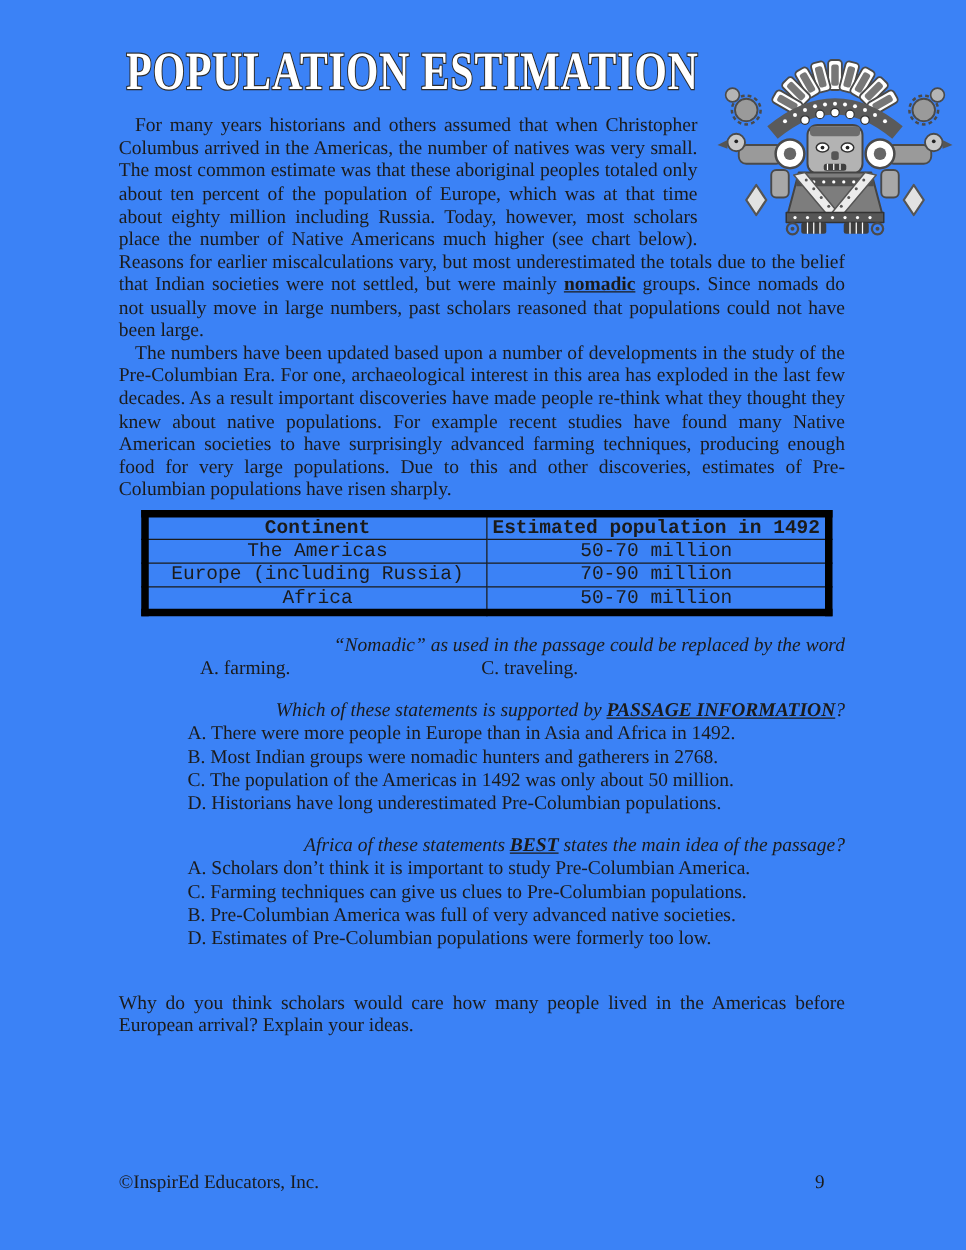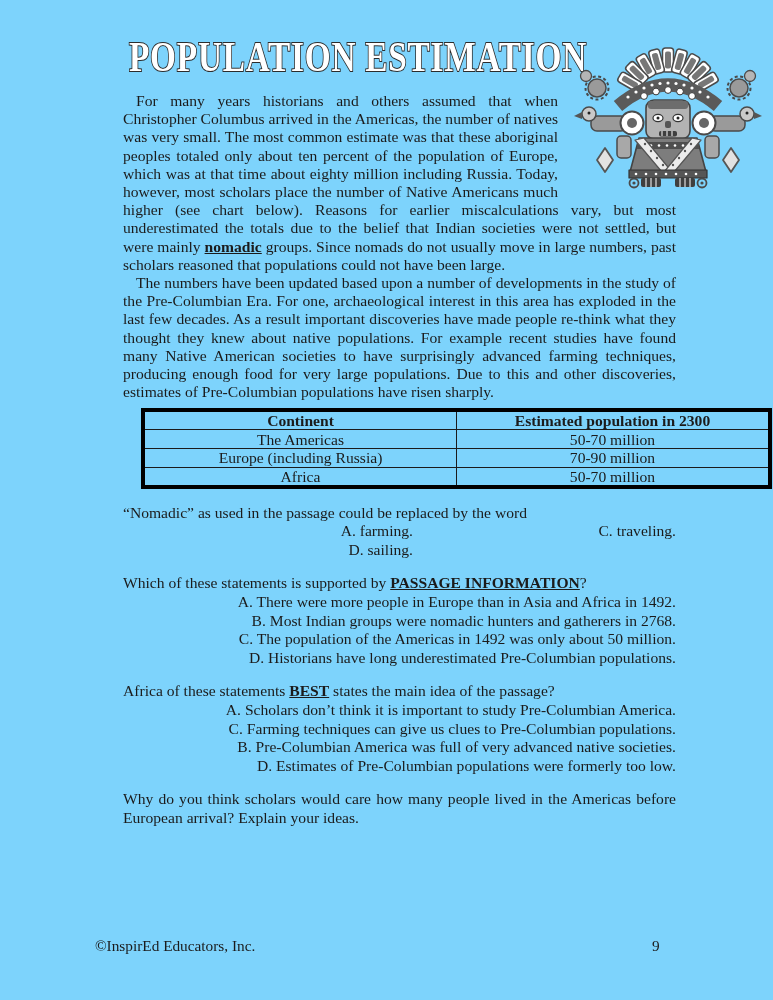--- a/index.html
+++ b/index.html
@@ -1,50 +1,49 @@
 <!DOCTYPE html>
 <html><head>
 <meta charset="utf-8">
 <style>
   * { box-sizing: border-box; }
   body { margin: 0; background: #e8e8e8; }
   .page {
     position: relative; width: 773px; height: 1000px; margin: 0 auto;
-    background: #7dd3fc; color: #1b1b1b; overflow: hidden;
+    background: #3b82f6; color: #1b1b1b; overflow: hidden;
     font-family: "Liberation Serif", "DejaVu Serif", serif;
-    padding-left: 28px;
   }
   .content { padding: 30px 97px 0 95px; }
 
   .title-wrap { margin: 0 0 8px 4px; height: 54px; }
 
   .aztec { position: absolute; left: 573px; top: 30px; width: 190px; height: 160px; }
 
   .para { margin: 0; font-size: 15.6px; line-height: 18.2px; text-align: justify; }
   .para.indent { text-indent: 13px; }
   .wrap-spacer { float: right; width: 118px; height: 108px; }
   .kw { font-weight: bold; text-decoration: underline; }
 
   .pop-table {
-    border-collapse: collapse; margin: 7px 0 0 18px; width: 631px;
-    font-size: 15.6px; border: 4px solid #000000;
+    border-collapse: collapse; margin: 7px 0 0 18px; width: 553px;
+    font-size: 15.6px; border: 6px solid #000000; font-family: Liberation Mono, monospace;
   }
   .pop-table th, .pop-table td {
     border: 1.2px solid #1b1b1b; text-align: center;
     padding: 0 2px; height: 18.6px; line-height: 17px; font-size: 15.6px;
   }
   .pop-table th { font-weight: bold; }
   .pop-table col { width: 50%; }
 
   .question { margin-top: 15px; font-size: 15.6px; line-height: 18.6px; }
-  .stem { text-align: left; }
-  .opts { margin-left: 88px; }
-  .opt { text-align: right; }
+  .stem { text-align: right; font-style: italic; }
+  .opts { margin-left: 55px; }
+  .opt { text-align: left; }
   .opts-2col { margin-left: 65px; display: grid; grid-template-columns: 225px 1fr; }
-  .open-question { margin-top: 15px; text-align: justify; font-size: 15.6px; line-height: 18.6px; }
+  .open-question { margin-top: 33px; text-align: justify; font-size: 15.6px; line-height: 18.6px; }
 
   .footer { position: absolute; left: 95px; top: 937px; width: 581px; font-size: 15.3px; }
   .pageno { position: absolute; left: 557px; top: 0; }
 </style>
 </head>
 <body>
 
 <div class="page">
 
   <div class="aztec">
@@ -209,21 +208,21 @@
     <p class="para indent">The numbers have been updated based upon a number of developments in the study of the Pre-Columbian Era. For one, archaeological interest in this area has exploded in the last few decades. As a result important discoveries have made people re-think what they thought they knew about native populations. For example recent studies have found many Native American societies to have surprisingly advanced farming techniques, producing enough food for very large populations. Due to this and other discoveries, estimates of Pre-Columbian populations have risen sharply.</p>
 
     <table class="pop-table">
       <colgroup>
           <col>
           <col>
         </colgroup>
       <thead>
         <tr>
           <th>Continent</th>
-          <th>Estimated population in 2300</th>
+          <th>Estimated population in 1492</th>
         </tr>
       </thead>
       <tbody>
         <tr>
           <td>The Americas</td>
           <td>50-70 million</td>
         </tr>
         <tr>
           <td>Europe (including Russia)</td>
           <td>70-90 million</td>
@@ -233,21 +232,20 @@
           <td>50-70 million</td>
         </tr>
       </tbody>
     </table>
 
     <div class="question">
       <div class="stem">“Nomadic” as used in the passage could be replaced by the word</div>
       <div class="opts-2col">
         <div class="opt">A. farming.</div>
         <div class="opt">C. traveling.</div>
-        <div class="opt">D. sailing.</div>
       </div>
     </div>
 
     <div class="question">
       <div class="stem"><span>Which of these statements is supported by </span><span class="kw">PASSAGE INFORMATION</span><span>?</span></div>
       <div class="opts">
         <div class="opt">A.  There were more people in Europe than in Asia and Africa in 1492.</div>
         <div class="opt">B.  Most Indian groups were nomadic hunters and gatherers in 2768.</div>
         <div class="opt">C.  The population of the Americas in 1492 was only about 50 million.</div>
         <div class="opt">D.  Historians have long underestimated Pre-Columbian populations.</div>

